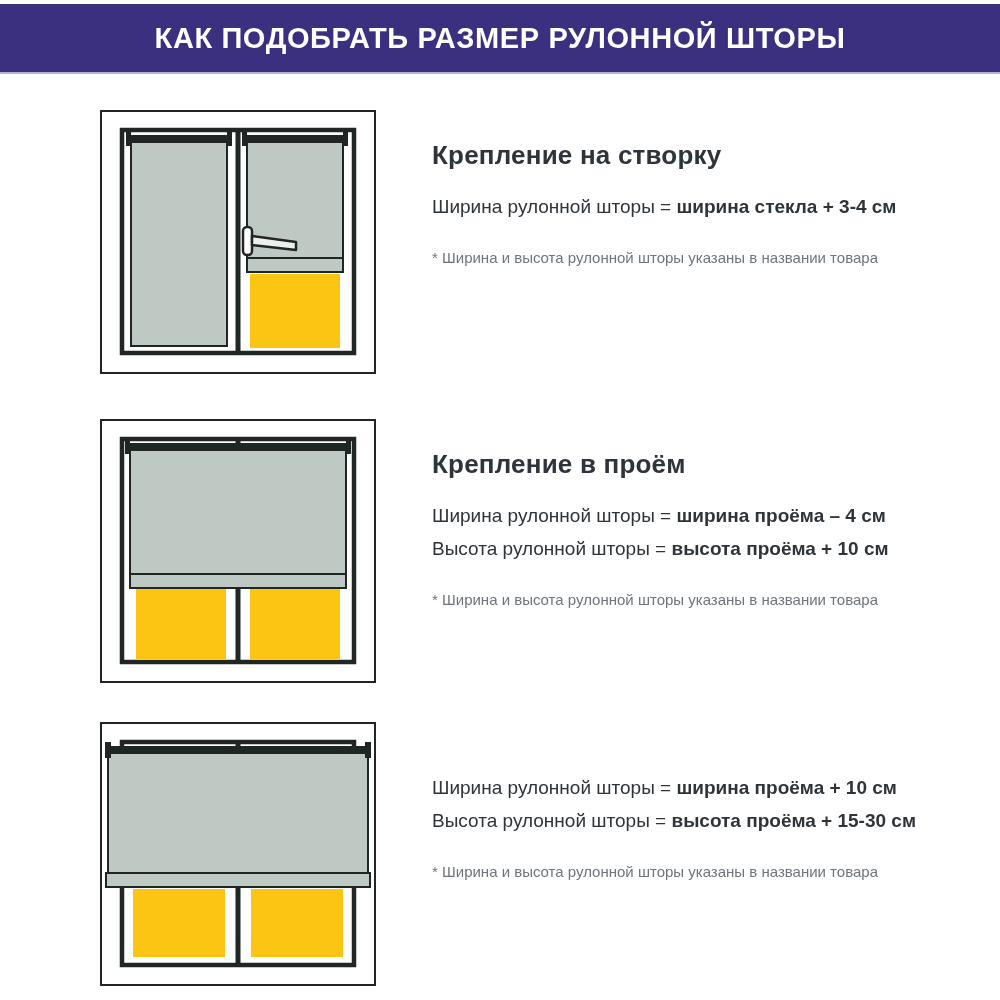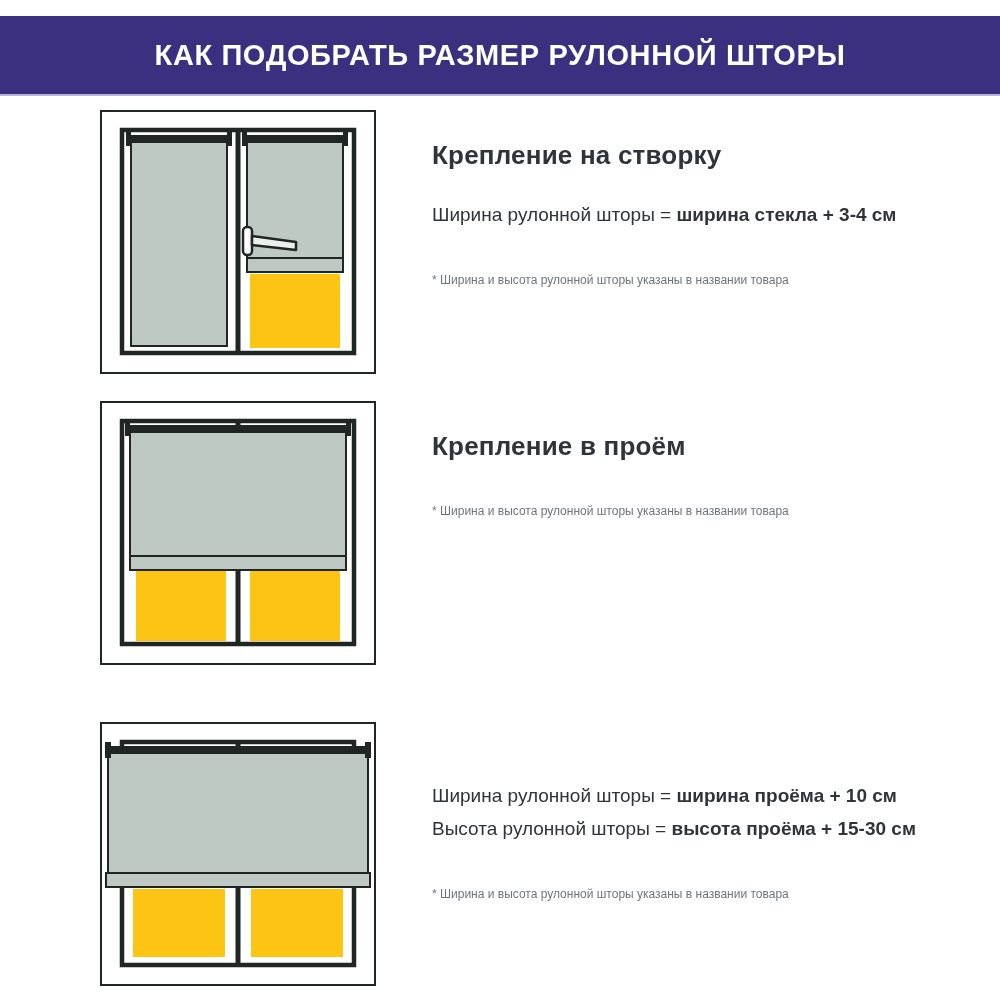--- a/index.html
+++ b/index.html
@@ -5,62 +5,62 @@
   * { margin: 0; padding: 0; box-sizing: border-box; }
   html, body { background: #ffffff; }
   body {
     width: 1000px; height: 1000px;
     position: relative;
     font-family: "Liberation Sans", "DejaVu Sans", sans-serif;
     color: var(--c-text, #2E343A);
     overflow: hidden;
   }
   .banner {
-    position: absolute; left: 0; top: 16px;
-    width: 1000px; height: 80px;
+    position: absolute; left: 0; top: 4px;
+    width: 1000px; height: 70px;
     background: var(--c-banner, #3B2F80);
     border-bottom: 2px solid var(--c-banner_border, #B6B2D9);
     display: flex; align-items: center; justify-content: center;
   }
   .banner h1 {
     color: #ffffff;
     font-size: 29px;
     font-weight: 700;
     letter-spacing: 0.6px;
     white-space: nowrap;
   }
   .section { position: absolute; left: 0; width: 854px; height: 300px; }
   .sec-1 { top: 110px; }
-  .sec-2 { top: 401px; }
+  .sec-2 { top: 419px; }
   .sec-3 { top: 722px; }
   .illus {
     position: absolute; left: 100px; top: 0;
     width: 276px; height: 264px;
   }
   .illus svg { display: block; width: 276px; height: 264px; }
   .textblock {
     position: absolute; left: 432px; top: 30px; width: 540px;
   }
   .textblock h2 {
     font-size: 26px;
     font-weight: 800;
     color: var(--c-heading, #2E343A);
     letter-spacing: 0.2px;
   }
-  .formulas { margin-top: 27px; }
+  .formulas { margin-top: 19px; }
   .formula {
     font-size: 19px;
     line-height: 33px;
     color: var(--c-text, #2E343A);
     white-space: nowrap;
   }
   .formula b { font-weight: 700; }
   .footnote {
-    margin-top: 42px;
-    font-size: 12px;
+    margin-top: 26px;
+    font-size: 15px;
     color: var(--c-muted, #6E757D);
     white-space: nowrap;
   }
   .stroke { stroke: var(--c-outline, #202623); }
   .fill-dark { fill: var(--c-outline, #202623); }
   .fill-blind { fill: var(--c-blind, #BDC9C2); }
   .fill-glass { fill: var(--c-glass, #FDC513); }
 </style>
 </head>
 <body>
@@ -116,20 +116,24 @@
       <rect class="fill-blind stroke" x="30" y="155" width="216" height="14" stroke-width="2"></rect>
       <g>
         <rect class="fill-dark" x="27" y="24" width="222" height="8"></rect>
         <rect class="fill-dark" x="25" y="21" width="5" height="14"></rect>
         <rect class="fill-dark" x="246" y="21" width="5" height="14"></rect>
       </g>
     </svg>
   </div>
   <div class="textblock">
     <h2>Крепление в проём</h2>
+    <div class="formulas">
+      <div class="formula"><span>Ширина рулонной шторы = </span><b>ширина проёма – 4 см</b></div>
+      <div class="formula"><span>Высота рулонной шторы = </span><b>высота проёма + 10 см</b></div>
+    </div>
     <div class="footnote">* Ширина и высота рулонной шторы указаны в названии товара</div>
   </div>
 </section>
 
 <section class="section sec-3">
   <div class="illus">
     <svg viewBox="0 0 276 264">
       <rect x="1" y="1" width="274" height="262" fill="#ffffff" class="stroke" stroke-width="2"></rect>
       <rect x="22" y="20" width="232" height="223" fill="#ffffff" class="stroke" stroke-width="4.5"></rect>
       <line x1="138" y1="20" x2="138" y2="243" class="stroke" stroke-width="5"></line>

